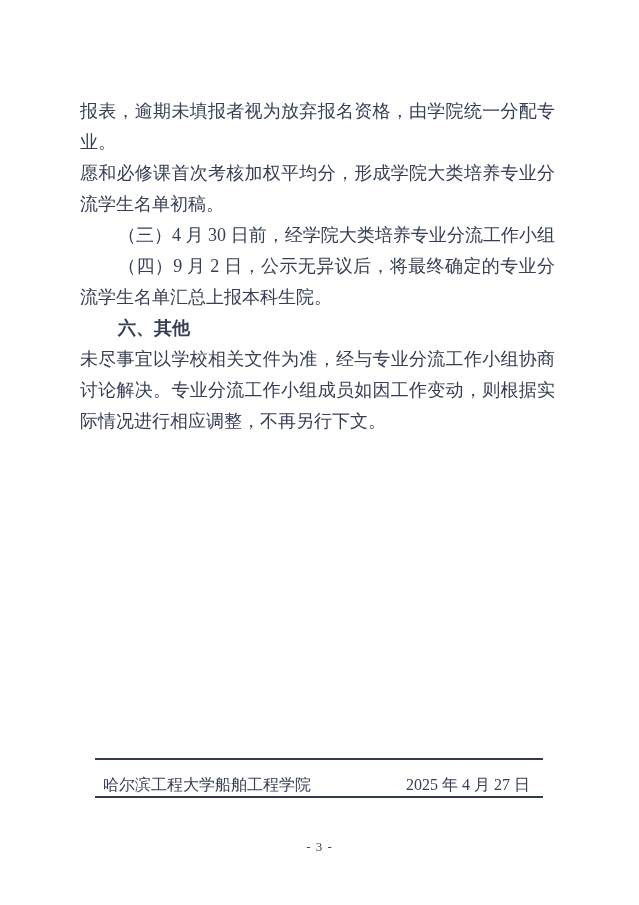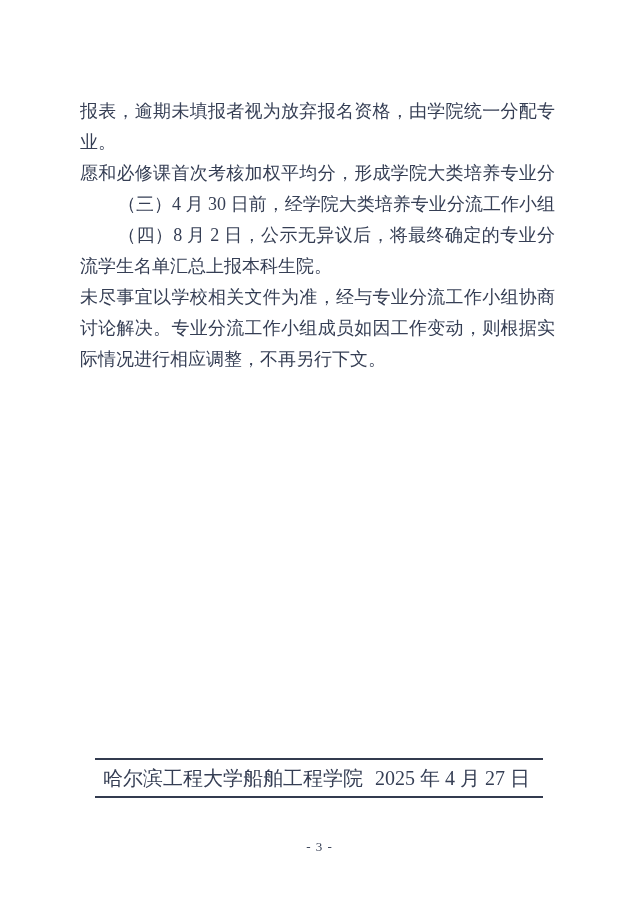--- a/index.html
+++ b/index.html
@@ -45,46 +45,48 @@
     position: absolute;
     left: 95px;
     top: 742px;
     width: 448px;
     height: 40px;
     box-sizing: border-box;
     border-top: 2px solid #333b4f;
     border-bottom: 2px solid #333b4f;
     display: flex;
     justify-content: space-between;
-    align-items: center;
+    align-items: flex-end;
     padding: 0 13px 0 8px;
-    font-size: 20px;
+    font-size: 16px;
   }
   .page-number {
     position: absolute;
     top: 823px;
     left: 0;
     width: 100%;
     text-align: center;
     font-size: 13px;
     letter-spacing: 1px;
   }
 </style>
 </head>
 <body>
 
 <div class="page" style="color: rgb(53, 62, 84); background: rgb(255, 255, 255);">
 
   <div class="doc-body">
       <div class="line just">报表，逾期未填报者视为放弃报名资格，由学院统一分配专</div>
       <div class="line">业。</div>
       <div class="line just">愿和必修课首次考核加权平均分，形成学院大类培养专业分</div>
+      <div class="line">流学生名单初稿。</div>
       <div class="line just indent">（三）4 月 30 日前，经学院大类培养专业分流工作小组</div>
-      <div class="line just indent">（四）8 月 2 日，公示无异议后，将最终确定的专业分</div>
+      <div class="line just indent">（四）9 月 2 日，公示无异议后，将最终确定的专业分</div>
       <div class="line">流学生名单汇总上报本科生院。</div>
+      <div class="line indent bold">六、其他</div>
       <div class="line just">未尽事宜以学校相关文件为准，经与专业分流工作小组协商</div>
       <div class="line just">讨论解决。专业分流工作小组成员如因工作变动，则根据实</div>
       <div class="line">际情况进行相应调整，不再另行下文。</div>
     </div>
 
   <div class="signature-block" style="border-top-color: rgb(51, 59, 79); border-bottom-color: rgb(51, 59, 79);">
     <span>哈尔滨工程大学船舶工程学院</span>
     <span>2025 年 4 月 27 日</span>
   </div>
 

